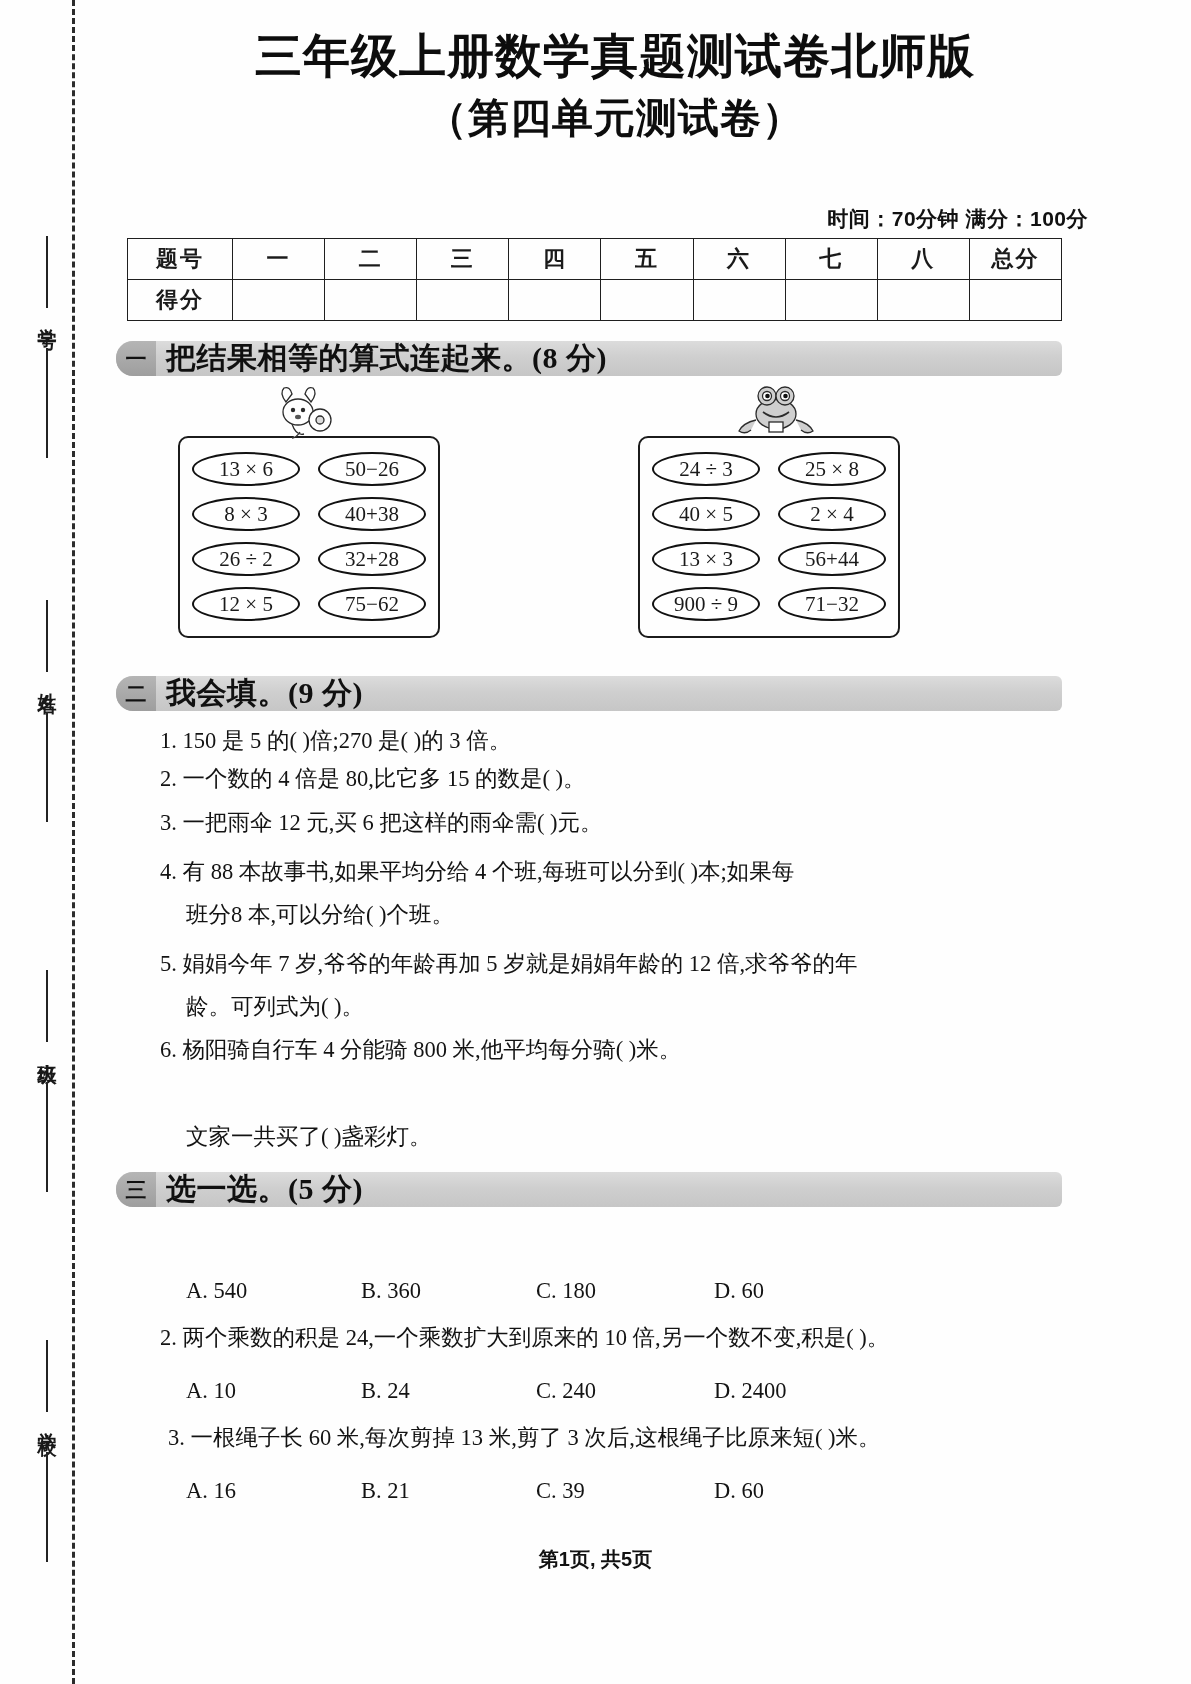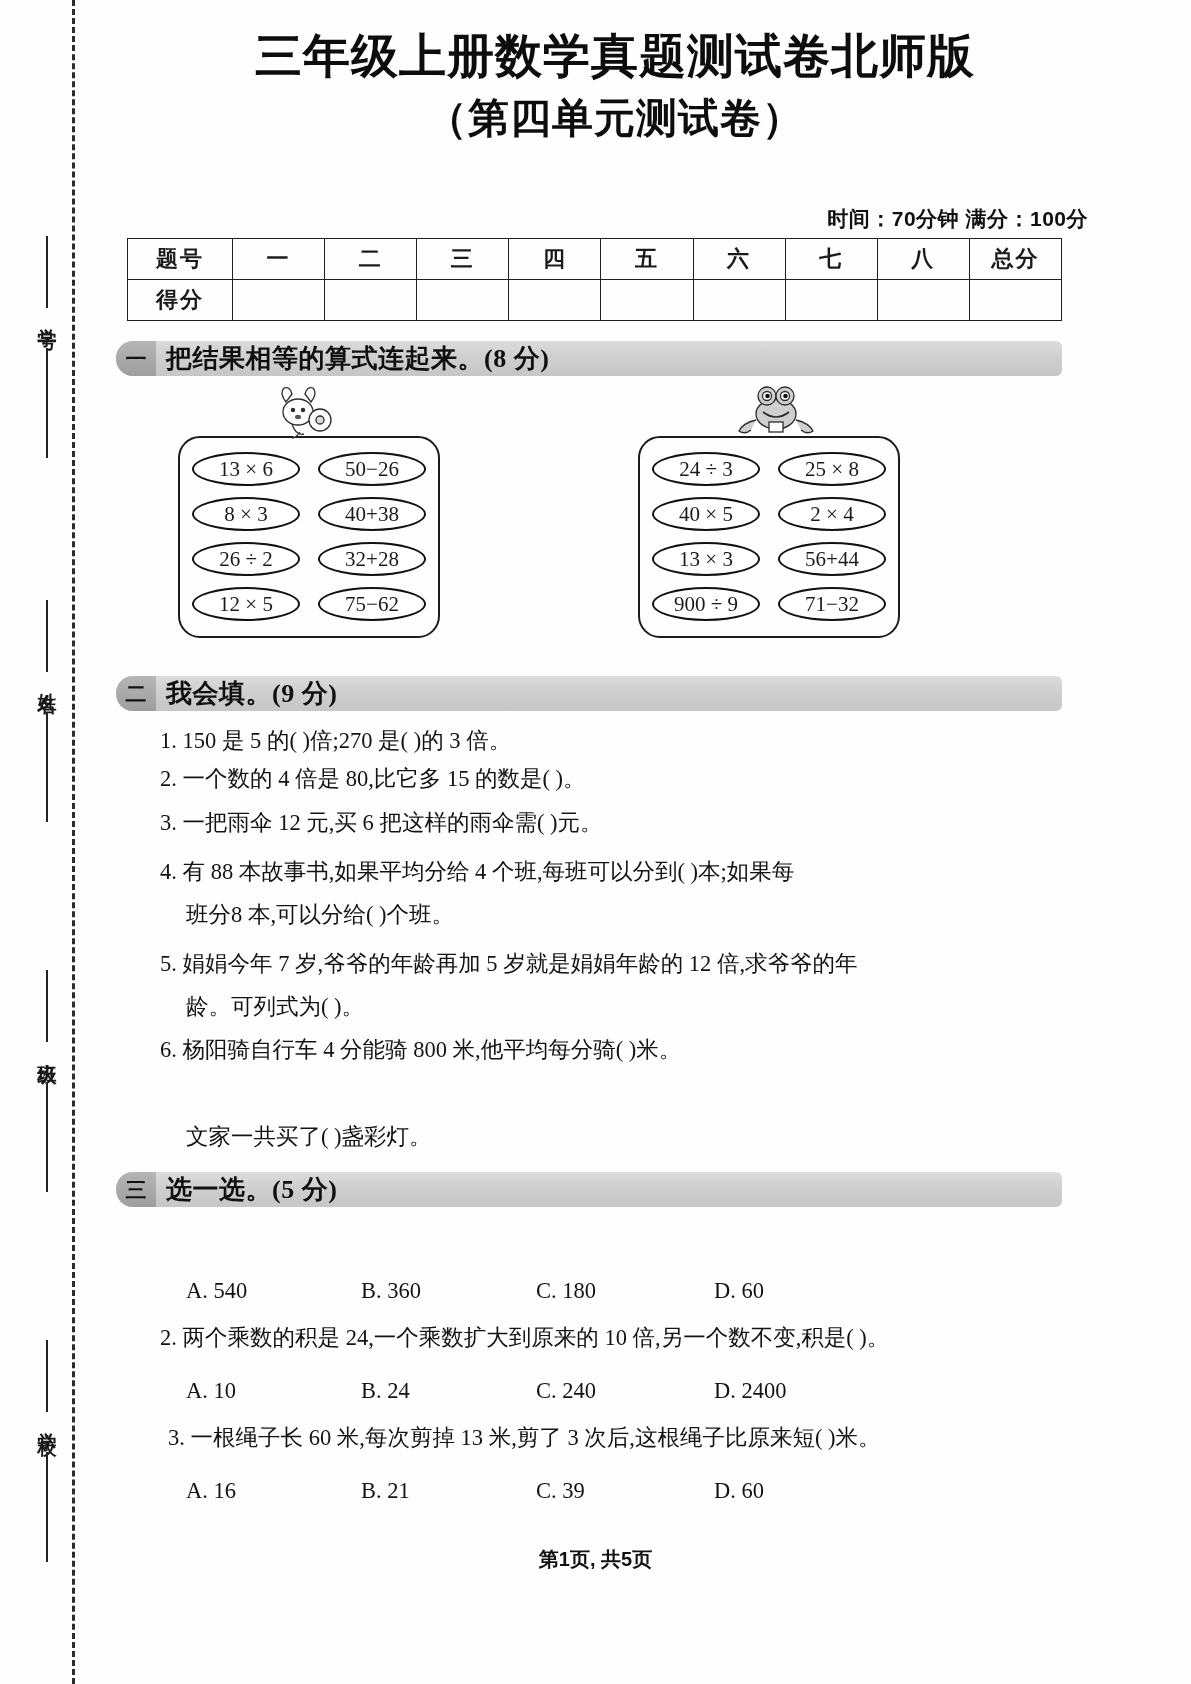--- a/index.html
+++ b/index.html
@@ -77,27 +77,27 @@
     display:flex; align-items:center;
   }
   .sec .num {
     width:40px; height:35px; background: linear-gradient(to bottom,#b5b5b5,#9e9e9e);
     border-radius: 17px 0 0 17px;
     display:flex; align-items:center; justify-content:center;
     font-size:21px; font-weight:700; color:#111;
     font-family:"Liberation Serif","DejaVu Serif",serif;
   }
   .sec .txt {
-    margin-left:10px; font-size:26px; font-weight:700; color:#101010;
+    margin-left:10px; font-size:30px; font-weight:700; color:#101010;
     font-family:"Liberation Serif","DejaVu Serif",serif; letter-spacing:.5px;
   }
 
   
   .match-box {
-    position:absolute; border:2.2px solid #1b1b1b; border-radius:22px;
+    position:absolute; border:2.2px solid #1b1b1b; border-radius:10px;
     width:262px; height:202px;
   }
   .mb-col { position:absolute; top:14px; width:108px; }
   .mb-col.left { left:12px; }
   .mb-col.right { right:12px; }
   .oval {
     border:2px solid #111; border-radius:50%/50%;
     height:34px; margin-bottom:11px;
     display:flex; align-items:center; justify-content:center;
     font-size:21px; font-family:"Liberation Serif","DejaVu Serif",serif;

